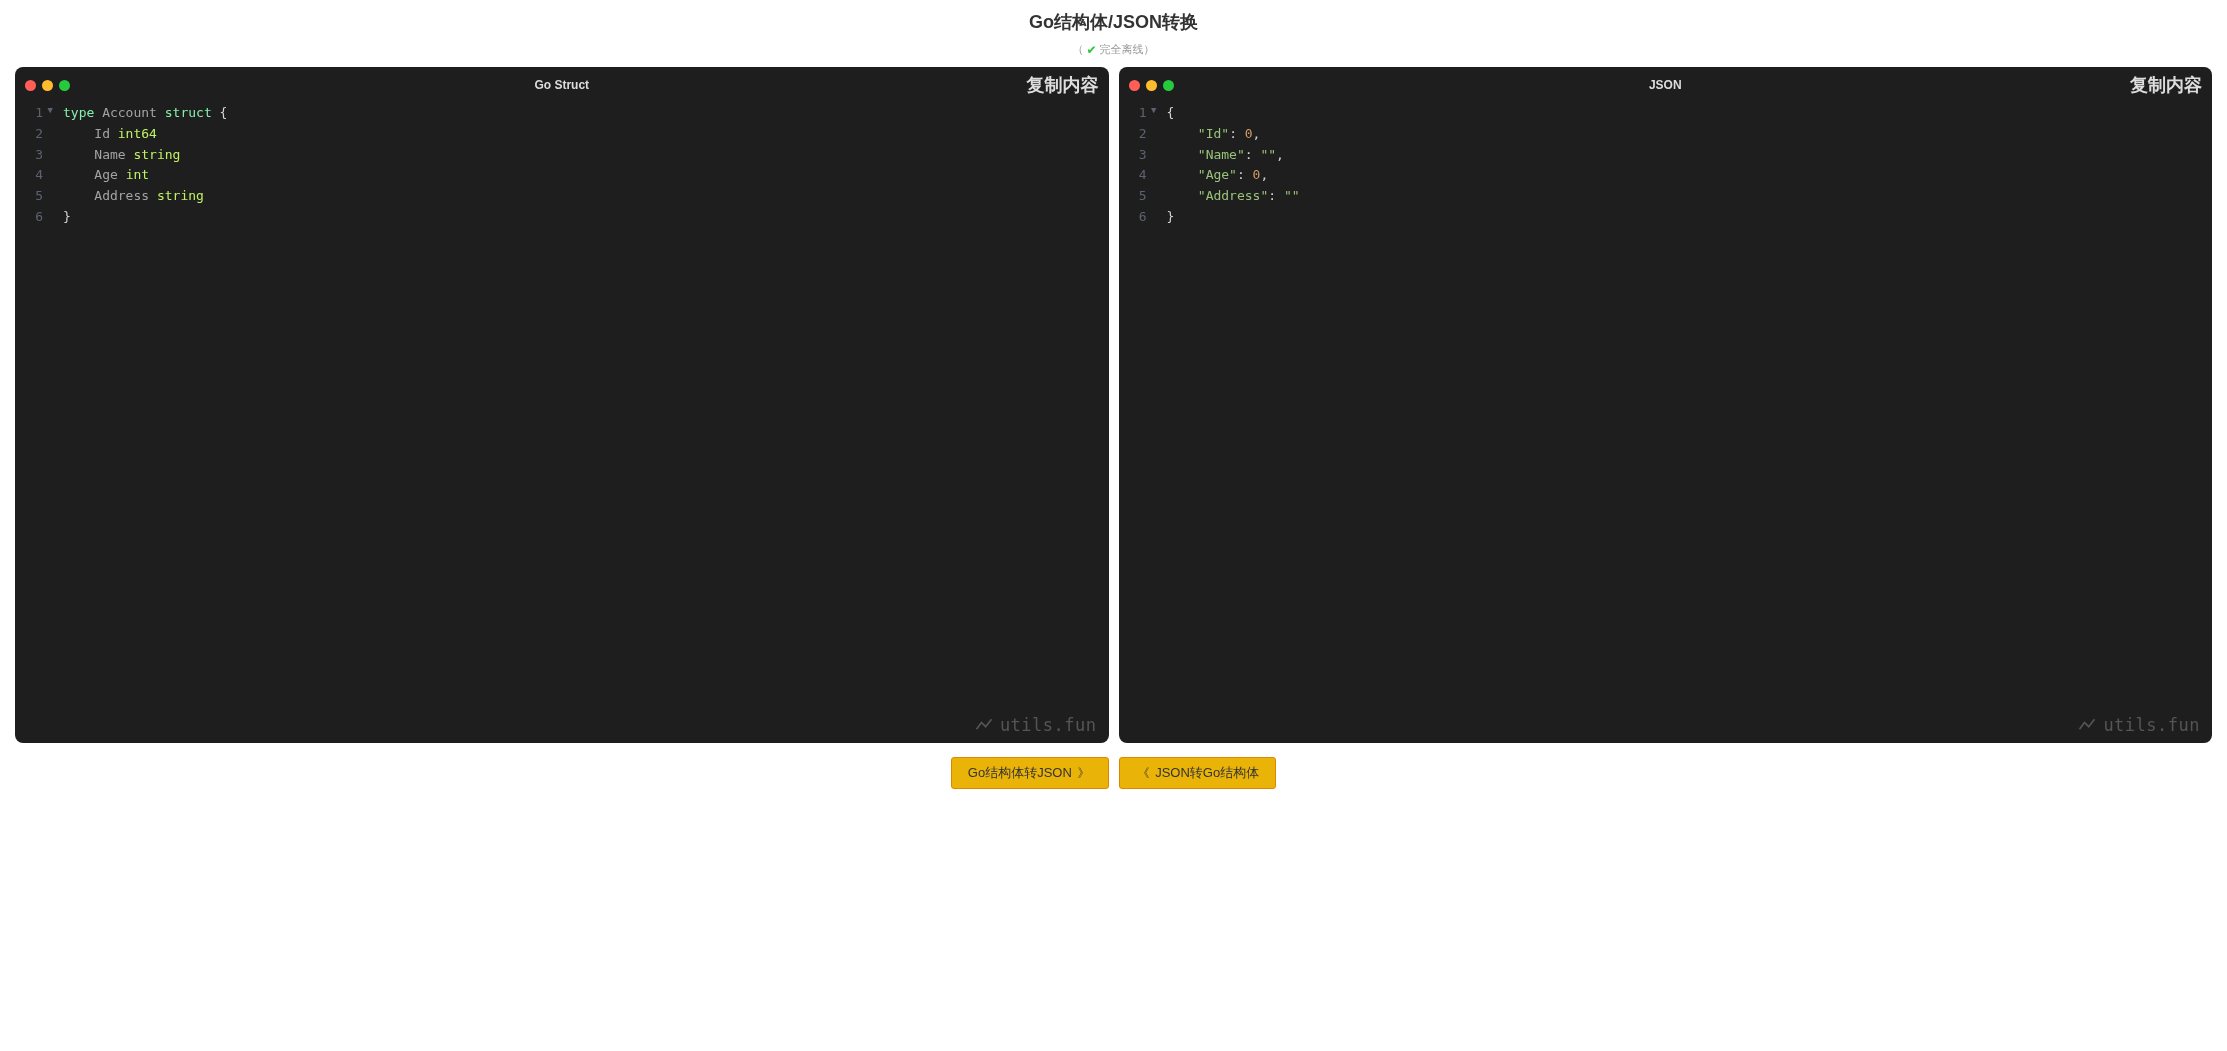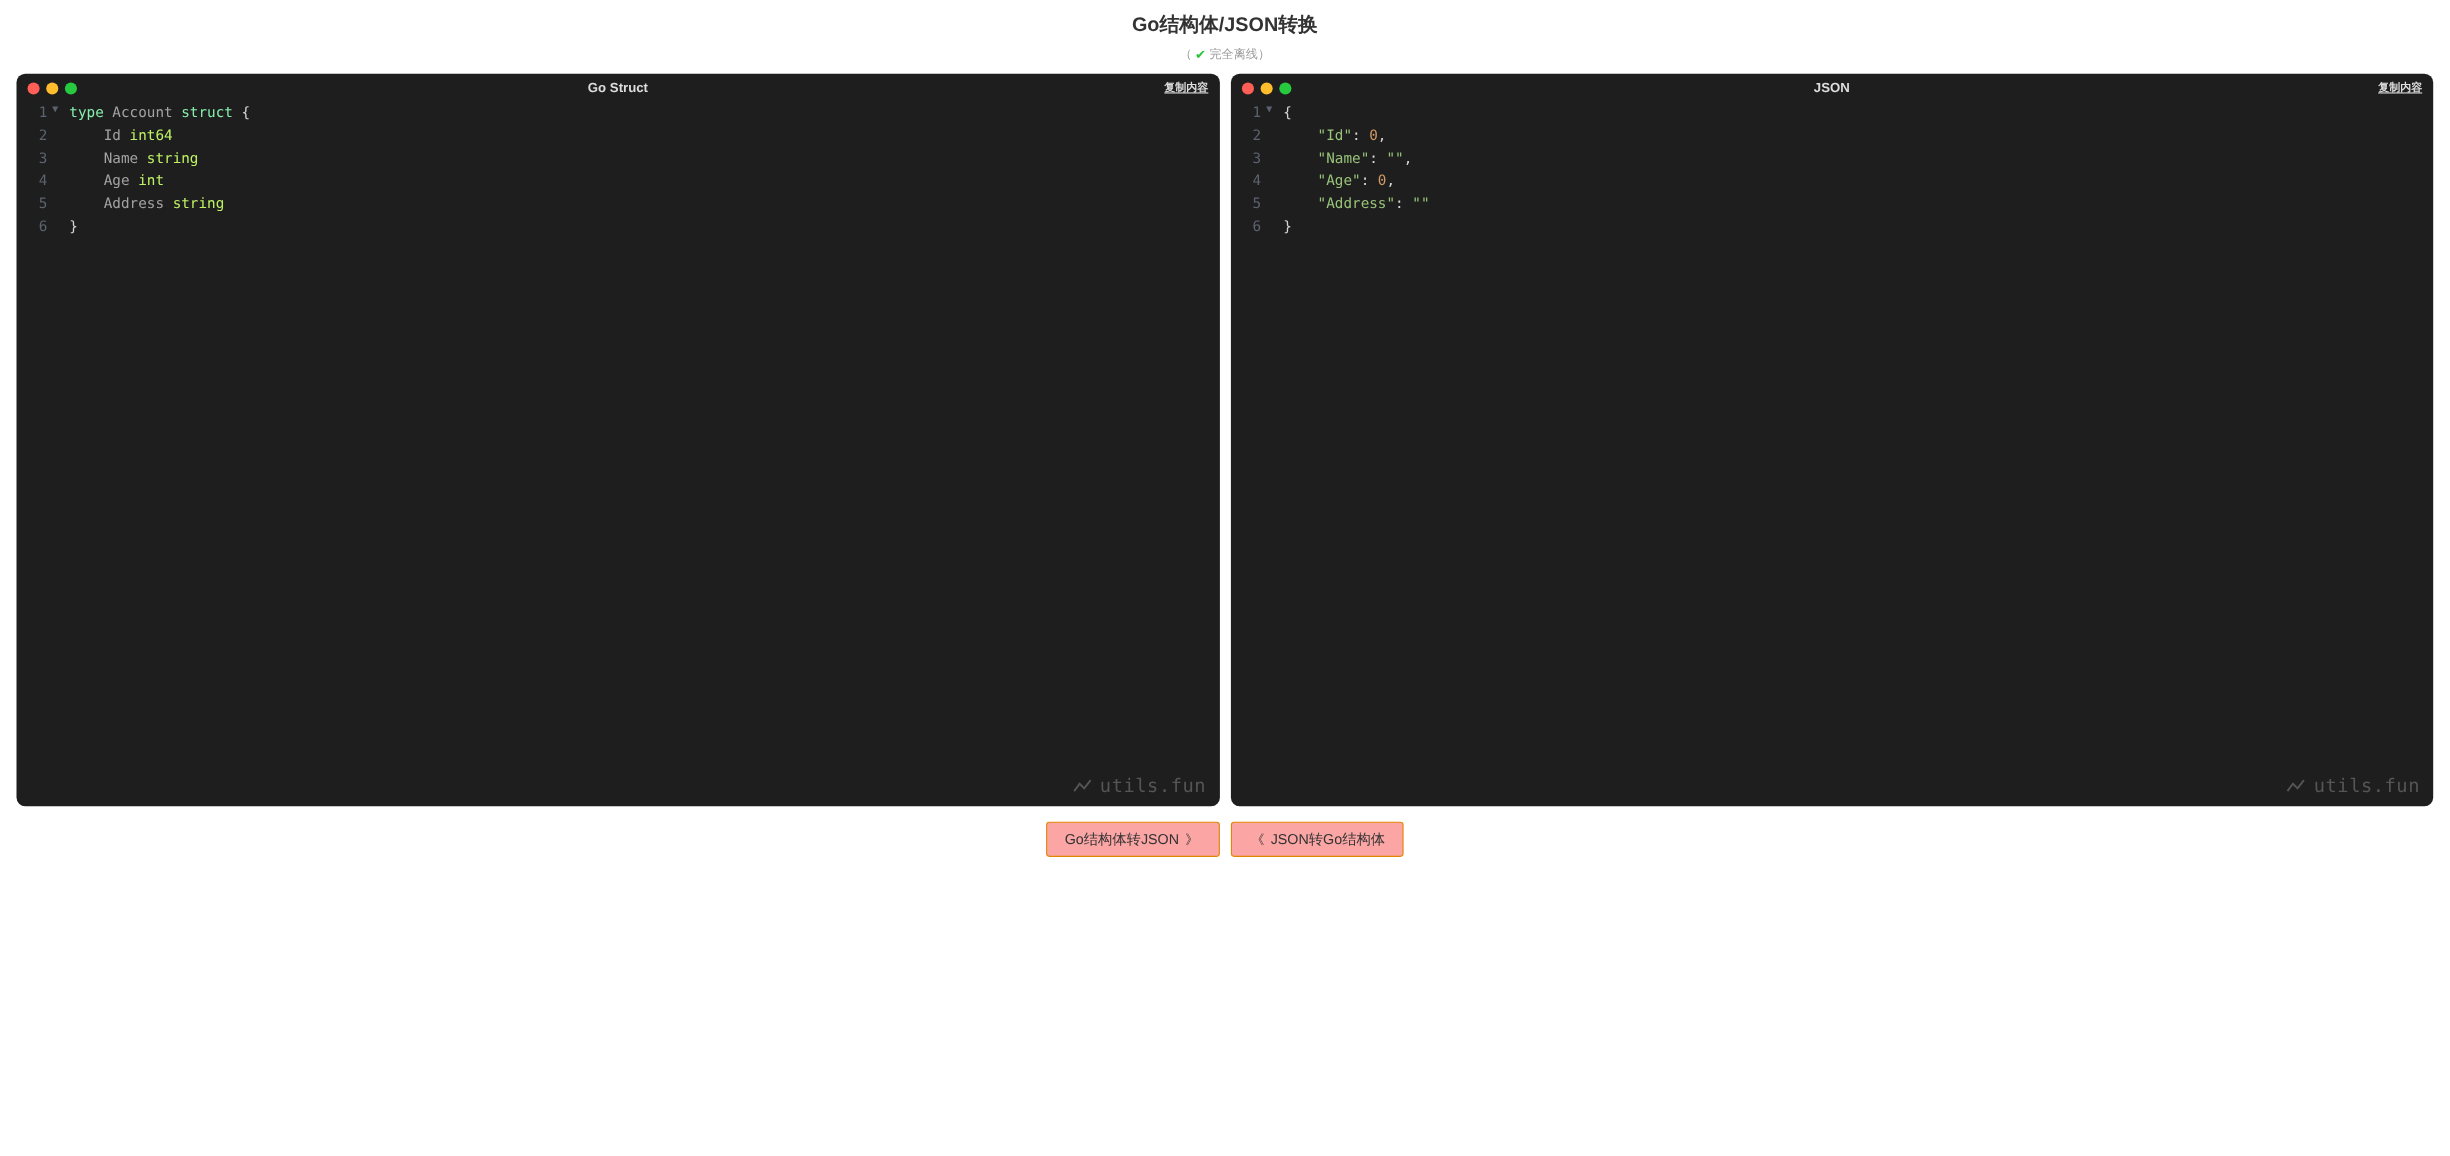--- a/index.html
+++ b/index.html
@@ -69,24 +69,23 @@
       position: absolute;
       left: 50%;
       transform: translateX(-50%);
       color: #ddd;
       font-size: 12px;
       font-weight: 600;
     }
     .panel-copy {
       margin-left: auto;
       color: #ddd;
-      font-size: 10px;
+      font-size: 18px;
       font-weight: 600;
       cursor: pointer;
-      text-decoration: underline;
     }
     .code-area {
       display: flex;
       font-family: "Menlo", "Consolas", monospace;
       font-size: 13px;
       line-height: 1.6;
       min-height: 640px;
       padding-bottom: 40px;
     }
     .gutter {
@@ -135,21 +134,21 @@
       height: 20px;
       stroke: #555;
     }
     .actions {
       display: flex;
       justify-content: center;
       gap: 10px;
       margin-top: 14px;
     }
     .btn {
-      background: #fca5a5;
+      background: #eab308;
       border: 1px solid #e08600;
       color: #333;
       font-size: 13px;
       padding: 6px 16px;
       border-radius: 3px;
       cursor: pointer;
       font-weight: 500;
     }
     .btn-arrow {
       font-size: 12px;

